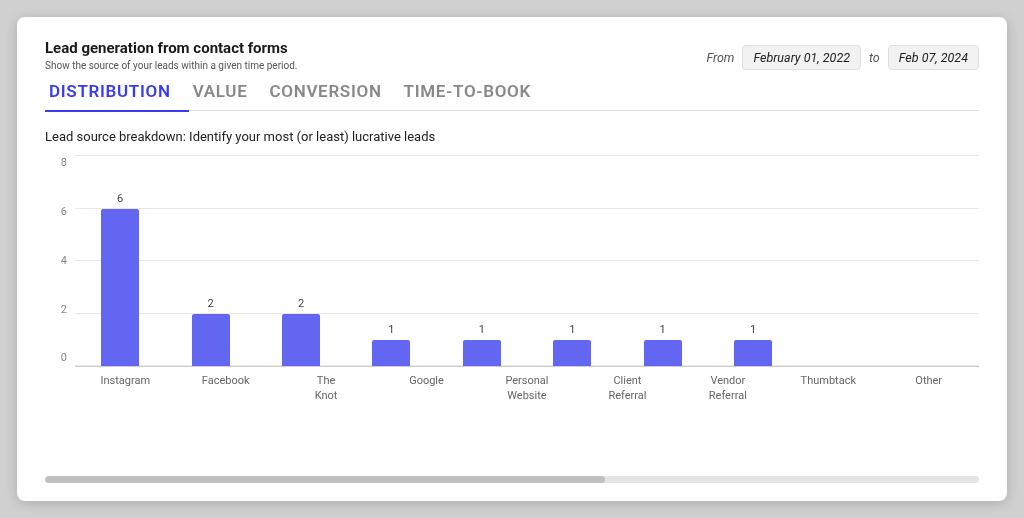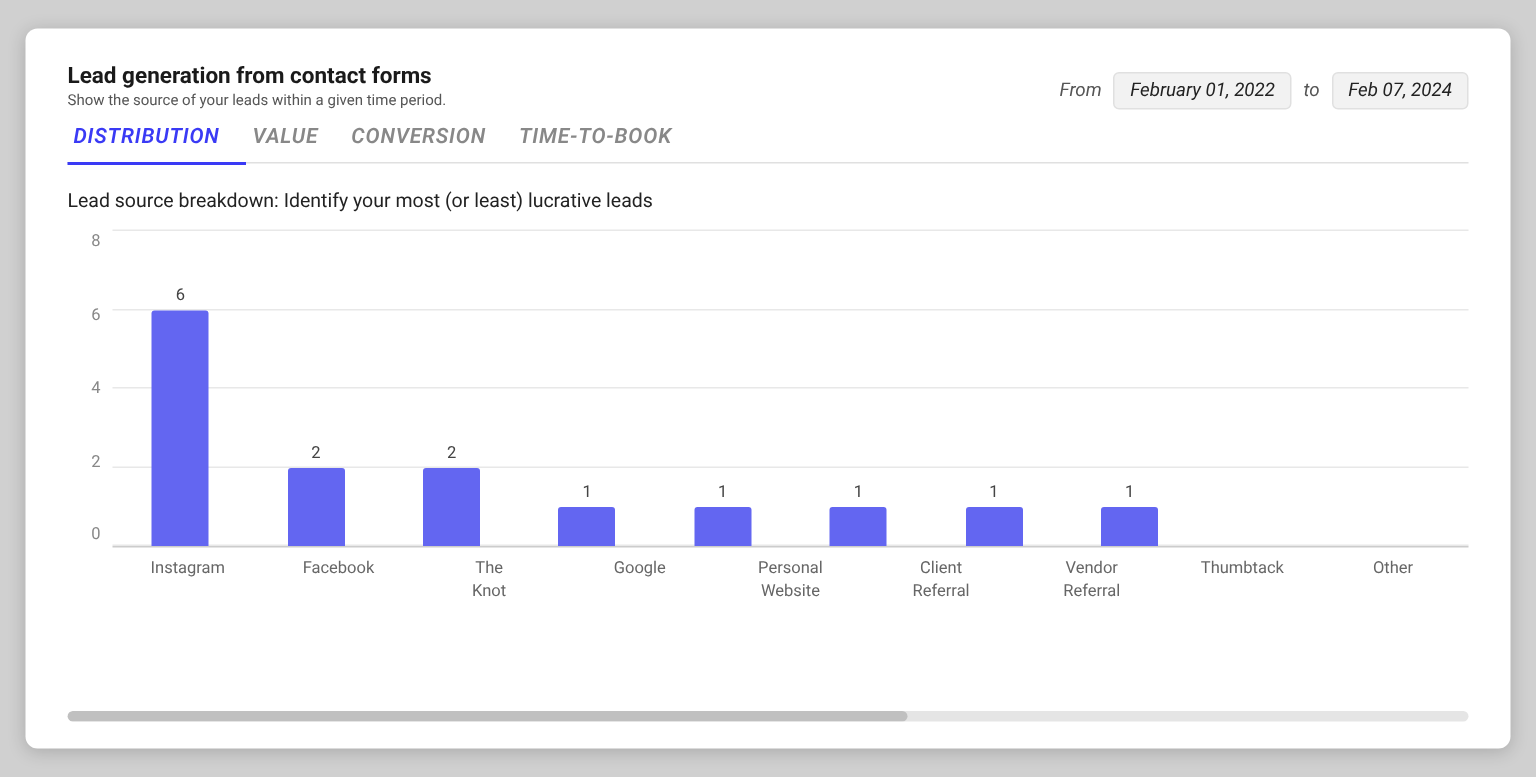--- a/index.html
+++ b/index.html
@@ -14,21 +14,21 @@
     .card {
       background: #fff;
       border-radius: 8px;
       box-shadow: 0 2px 12px rgba(0,0,0,0.18);
       width: 990px;
       padding: 22px 28px 18px 28px;
       position: relative;
     }
     .header-row {
       display: flex;
-      align-items: flex-end;
+      align-items: center;
       justify-content: space-between;
       margin-bottom: 2px;
     }
     .title-block {}
     .title {
       font-size: 15px;
       font-weight: 700;
       color: #1a1a1a;
       margin-bottom: 3px;
     }
@@ -54,29 +54,28 @@
       color: #222;
     }
     .tabs {
       display: flex;
       gap: 0;
       border-bottom: 1.5px solid #e0e0e0;
       margin-bottom: 18px;
     }
     .tab {
       padding: 8px 18px 9px 4px;
-      font-size: 14px;
+      font-size: 17px;
       font-weight: 600;
       color: #888;
       cursor: pointer;
       letter-spacing: 0.04em;
       border-bottom: 2.5px solid transparent;
       margin-bottom: -1.5px;
       text-transform: uppercase;
-      font-style: italic;
     }
     .tab.active {
       color: #3a3af5;
       border-bottom: 2.5px solid #3a3af5;
     }
     .section-label {
       font-size: 13px;
       color: #222;
       margin-bottom: 12px;
     }

